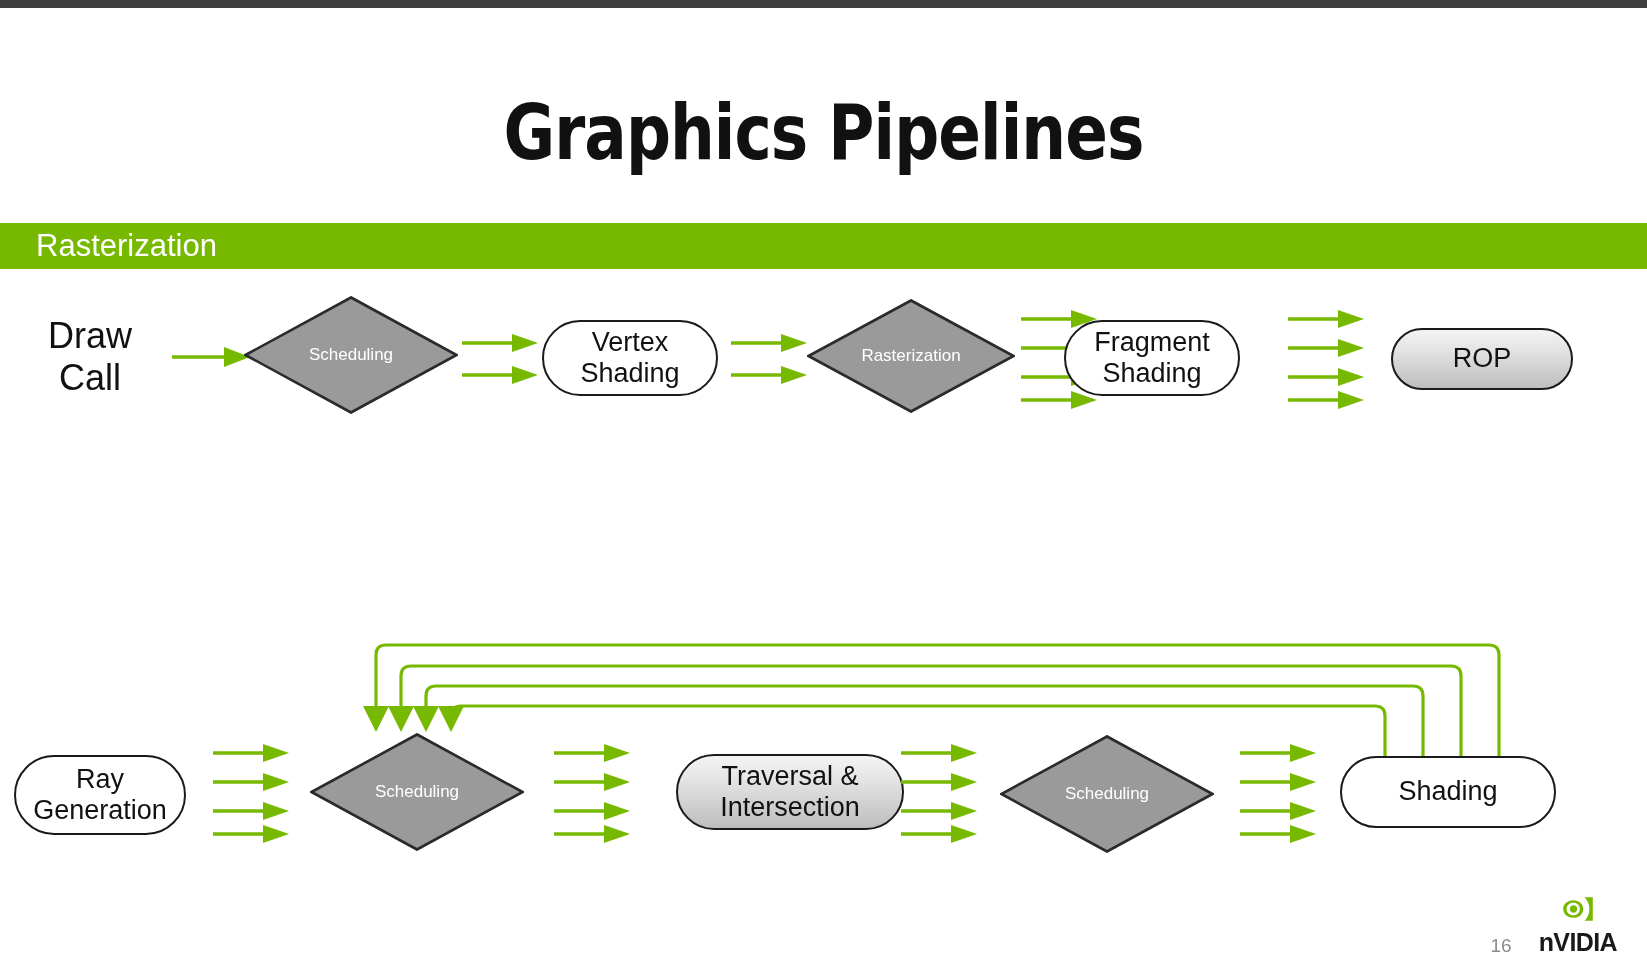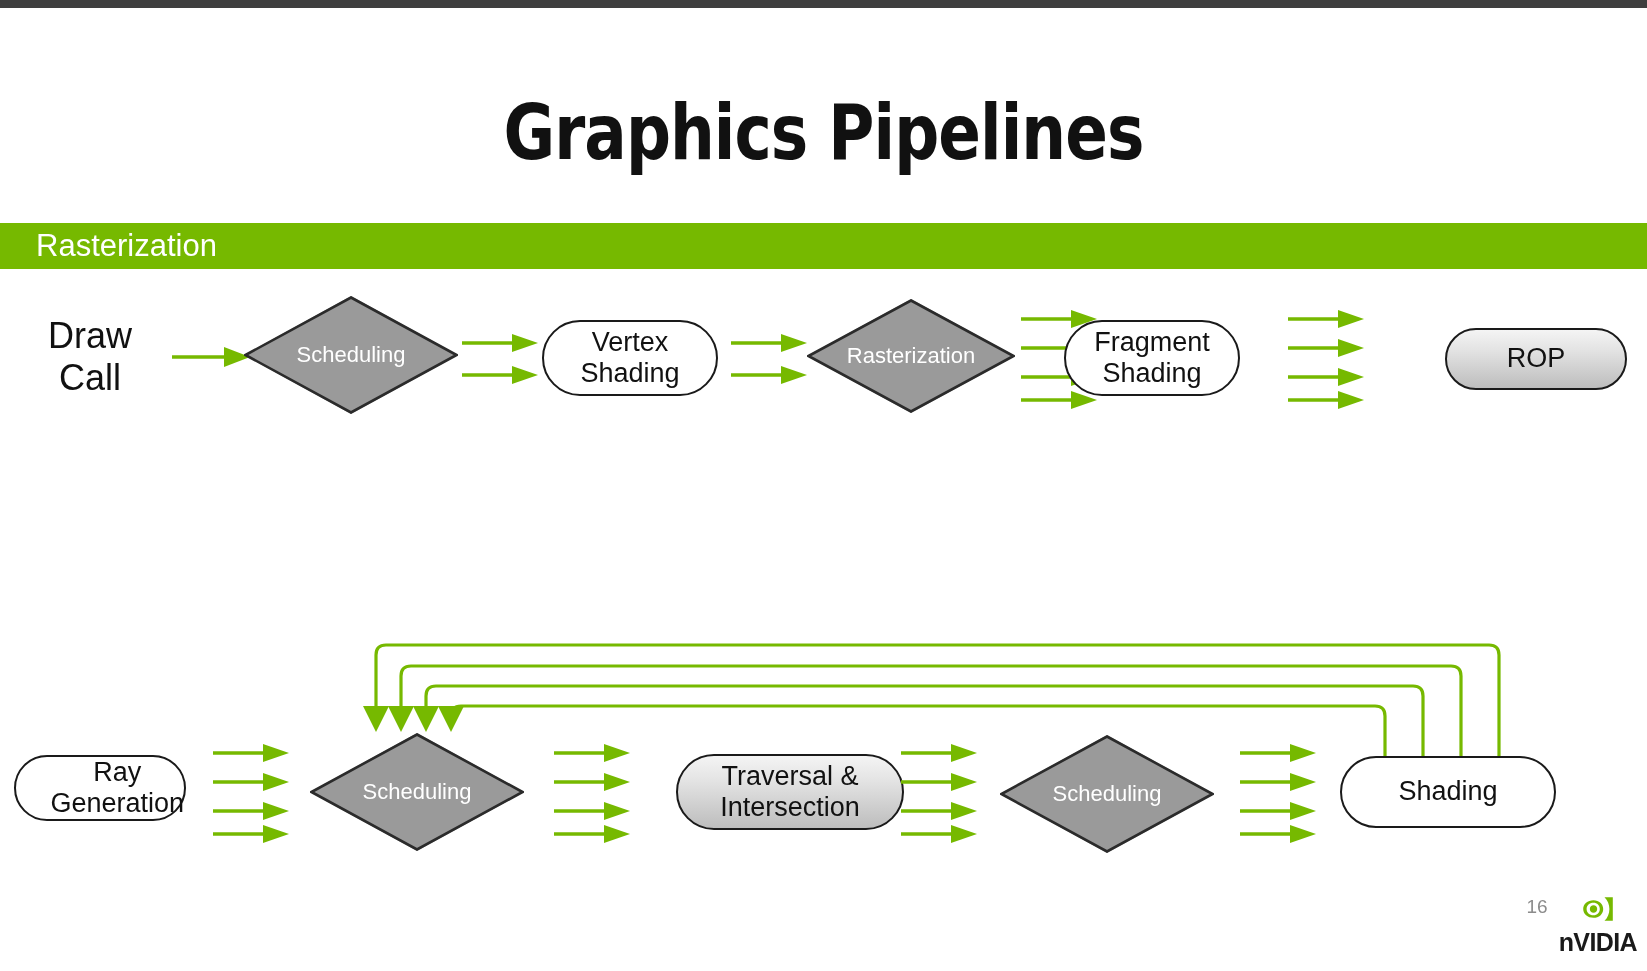--- a/index.html
+++ b/index.html
@@ -103,37 +103,37 @@
     position: absolute;
     inset: 0;
   }
   .diamond-wrap .dlabel {
     position: absolute;
     inset: 0;
     display: flex;
     align-items: center;
     justify-content: center;
     color: #ffffff;
-    font-size: 22px;
+    font-size: 17px;
     font-family: "Liberation Sans", sans-serif;
   }
   
   .arrow-group { position: absolute; }
   .arrow-group svg { display: block; overflow: visible; }
   .loop-layer { position: absolute; left: 0; top: 0; }
   .loop-layer svg { display: block; overflow: visible; }
 
   
   .footer {
     position: absolute;
-    right: 10px;
+    right: 30px;
     bottom: 14px;
     display: flex;
-    align-items: flex-start;
-    gap: 11px;
+    align-items: flex-end;
+    gap: 27px;
   }
   .page-num {
     font-size: 19px;
     color: #8c8c8c;
     font-family: "Liberation Sans", sans-serif;
   }
   .nv-logo { display: flex; align-items: center; gap: 6px; flex-direction: column; }
   .nv-word {
     font-size: 25px;
     font-weight: bold;
@@ -239,21 +239,21 @@
         <line x1="0" y1="67" x2="56" y2="67"></line>
         <line x1="0" y1="90" x2="56" y2="90"></line>
       </g>
       <polygon points="50,0  76,9  50,18" fill="#76b900"></polygon>
       <polygon points="50,29 76,38 50,47" fill="#76b900"></polygon>
       <polygon points="50,58 76,67 50,76" fill="#76b900"></polygon>
       <polygon points="50,81 76,90 50,99" fill="#76b900"></polygon>
     </svg>
   </div>
 
-  <div class="node stadium-grad" style="left:1445px; top:328px; width:182px; height:62px;">
+  <div class="node stadium-grad" style="left:1391px; top:328px; width:182px; height:62px;">
     <span>ROP</span>
   </div>
 
 
   <div class="loop-layer">
     <svg width="1647" height="971" viewBox="0 0 1647 971">
       <g fill="none" stroke="#76b900" stroke-width="3.2">
         <path d="M1499,806 L1499,655 Q1499,645 1489,645 L386,645 Q376,645 376,655 L376,706"></path>
         <path d="M1461,806 L1461,676 Q1461,666 1451,666 L411,666 Q401,666 401,676 L401,706"></path>
         <path d="M1423,806 L1423,696 Q1423,686 1413,686 L436,686 Q426,686 426,696 L426,706"></path>
@@ -261,21 +261,21 @@
       </g>
       <g fill="#76b900">
         <polygon points="363,706 389,706 376,732"></polygon>
         <polygon points="388,706 414,706 401,732"></polygon>
         <polygon points="413,706 439,706 426,732"></polygon>
         <polygon points="438,706 464,706 451,732"></polygon>
       </g>
     </svg>
   </div>
 
-  <div class="node stadium" style="left:14px; top:755px; width:172px; height:66px;justify-content:flex-end;">
+  <div class="node stadium" style="left:14px; top:755px; width:172px; height:80px;">
     <span>Ray
 Generation</span>
   </div>
 
   <div class="arrow-group" style="left:213px; top:744px;">
     <svg width="78" height="96" viewBox="0 0 78 96">
       <g stroke="#76b900" stroke-width="3.4">
         <line x1="0" y1="9" x2="56" y2="9"></line>
         <line x1="0" y1="38" x2="56" y2="38"></line>
         <line x1="0" y1="67" x2="56" y2="67"></line>

